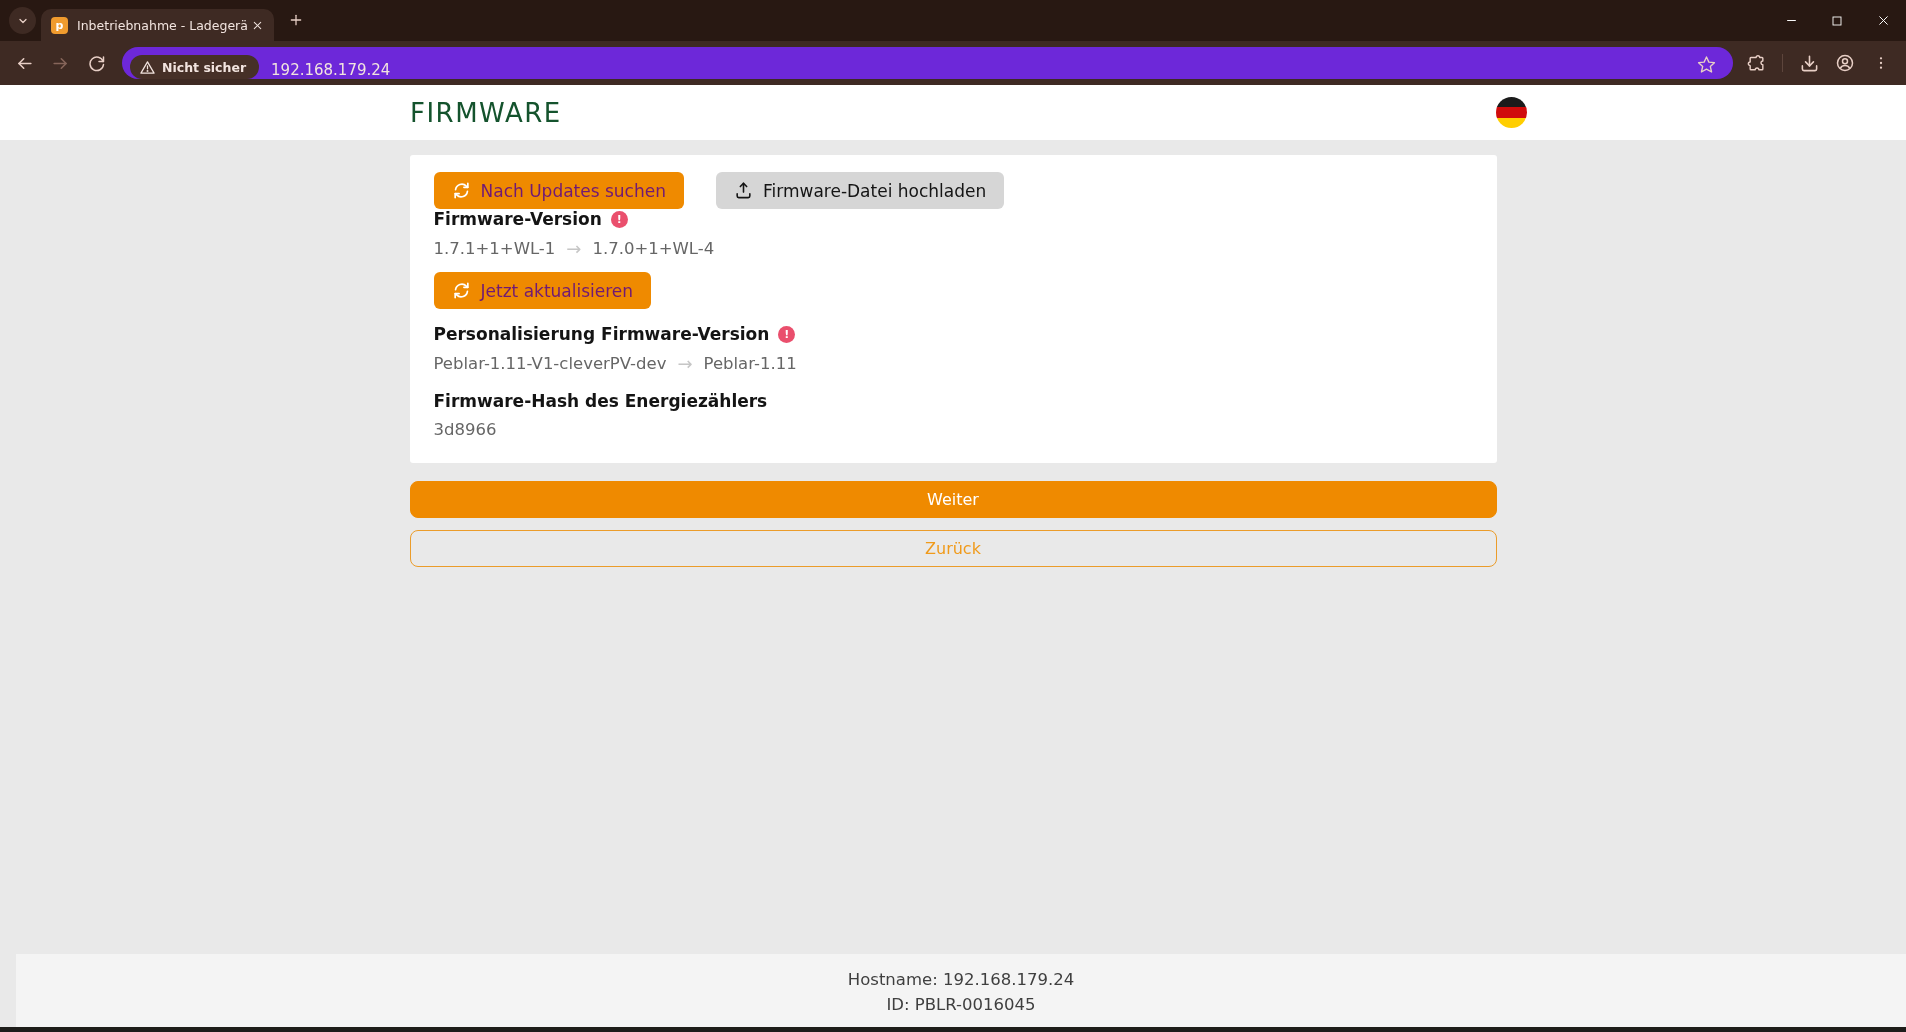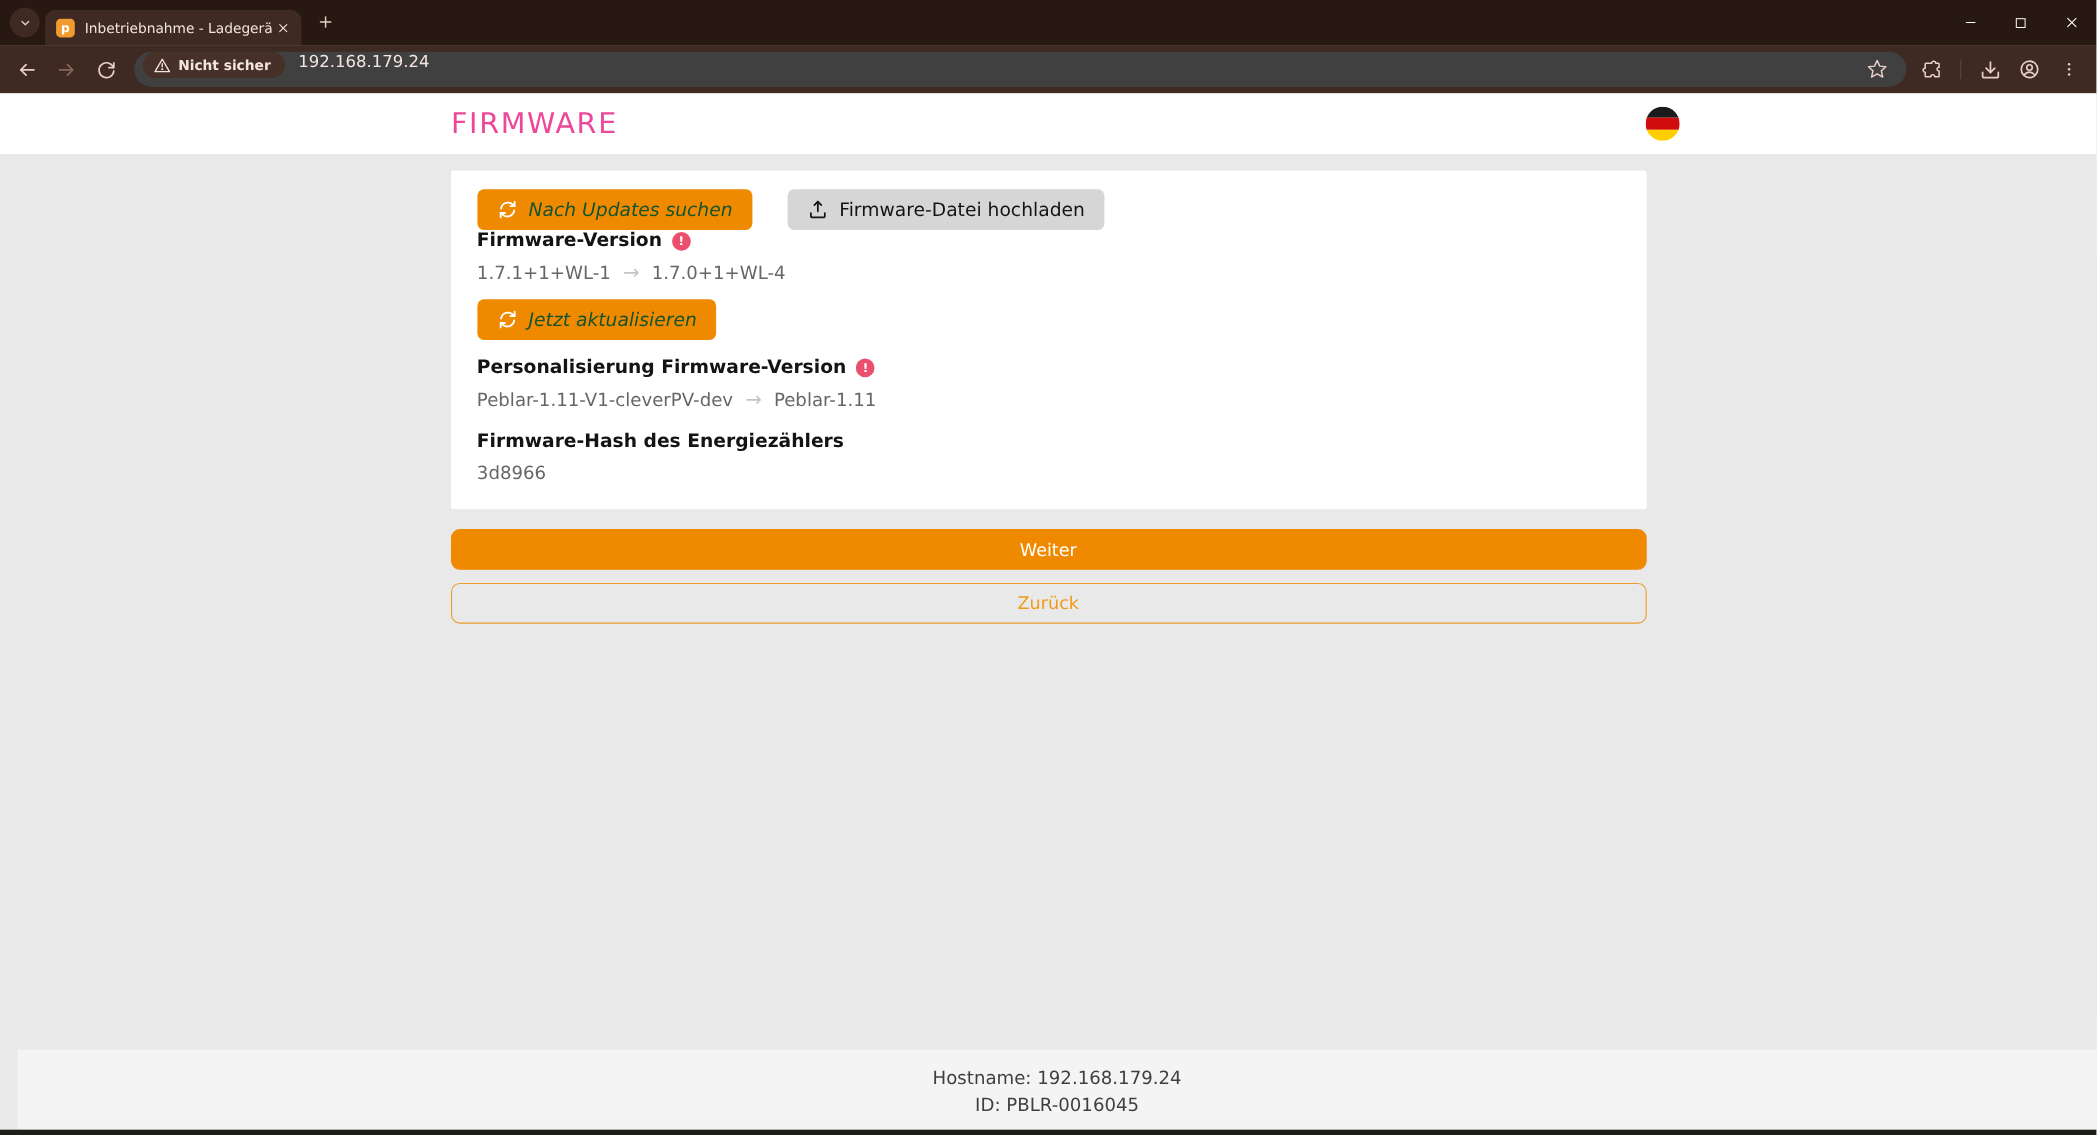--- a/index.html
+++ b/index.html
@@ -14,40 +14,40 @@
   .tab { width:233px; height:32px; background:#3e2a23; border-radius:10px 10px 0 0; margin-left:5px; display:flex; align-items:center; padding:0 8px 0 10px; color:#f2e4df; }
   .favicon { width:17px; height:17px; border-radius:4px; background:#f09b2e; color:#fff; font-size:11px; font-weight:bold; display:flex; align-items:center; justify-content:center; margin-right:9px; flex-shrink:0; }
   .tab-title { font-size:12.5px; white-space:nowrap; overflow:hidden; flex:1; }
   .tab-close { width:18px; height:18px; border-radius:50%; display:flex; align-items:center; justify-content:center; cursor:pointer; }
   .newtab-btn { width:26px; height:26px; margin:0 0 8px 9px; border-radius:50%; display:flex; align-items:center; justify-content:center; cursor:pointer; }
   .win-controls { position:absolute; top:0; right:0; height:41px; display:flex; }
   .win-btn { width:46px; height:41px; display:flex; align-items:center; justify-content:center; cursor:pointer; }
 
   .toolbar { height:44px; background:#3e2a23; display:flex; align-items:center; padding:0 10px 0 8px; flex-shrink:0; }
   .nav-btn { width:32px; height:32px; border-radius:50%; display:flex; align-items:center; justify-content:center; margin-right:4px; cursor:pointer; }
-  .omnibox { flex:1; height:32px; background:#404040; border-radius:16px; display:flex; align-items:flex-start; padding:0 12px 0 8px; margin:0 8px 0 6px; }
+  .omnibox { flex:1; height:32px; background:#6d28d9; border-radius:16px; display:flex; align-items:flex-end; padding:0 12px 0 8px; margin:0 8px 0 6px; }
   .security-chip { height:24px; background:#463027; border-radius:12px; display:flex; align-items:center; gap:7px; padding:0 13px 0 10px; margin-right:12px; cursor:pointer; }
   .security-chip span { color:#f2e4df; font-size:12.5px; font-weight:bold; }
   .url-text { color:#f2e4df; font-size:15px; flex:1; }
   .tb-icons { display:flex; align-items:center; gap:6px; }
   .tb-icon { width:30px; height:30px; display:flex; align-items:center; justify-content:center; cursor:pointer; }
   .tb-divider { width:1px; height:18px; background:#5d453c; margin:0 5px; }
 
   
   .page { flex:1; display:flex; flex-direction:column; background:#e9e9e9; position:relative; }
   .page-header { height:55px; background:#ffffff; display:flex; align-items:center; flex-shrink:0; position:relative; }
-  .page-title { margin-left:410px; font-size:26px; letter-spacing:1.5px; color:#ec4899; font-weight:500; }
+  .page-title { margin-left:410px; font-size:26px; letter-spacing:1.5px; color:#14532d; font-weight:500; }
   .flag { position:absolute; right:379px; top:12px; width:31px; height:31px; border-radius:50%; overflow:hidden; cursor:pointer; }
   .flag div { height:calc(100%/3); }
 
   .content { width:1087px; margin:0 auto; }
   .card { background:#ffffff; border-radius:3px; margin-top:15px; padding:17px 24px 24px 24px; }
   .btn-row { display:flex; gap:32px; }
   .btn { border:none; border-radius:6px; height:37px; font-size:17px; display:inline-flex; align-items:center; gap:10px; padding:0 18px; cursor:pointer; font-family:inherit; }
-  .btn-orange { background:#ef8a00; color:#14532d;font-style:italic; }
+  .btn-orange { background:#ef8a00; color:#701a75; }
   .btn-gray { background:#d6d6d6; color:#141414; }
   .section-label { display:flex; align-items:center; gap:9px; margin-top:0; font-size:17px; font-weight:bold; color:#141414; }
   .alert-badge { width:17px; height:17px; border-radius:50%; background:#ea4f6d; color:#ffffff; font-size:11px; font-weight:bold; display:flex; align-items:center; justify-content:center; }
   .version-row { display:flex; align-items:center; gap:11px; margin-top:9px; font-size:16.5px; color:#666666; }
   .version-arrow { color:#c6c6c6; font-size:18px; }
   .update-btn-row { margin-top:13px; }
   .hash-value { margin-top:9px; font-size:16.5px; color:#666666; }
 
   .big-btn { width:100%; height:37px; border-radius:8px; font-size:16px; display:flex; align-items:center; justify-content:center; cursor:pointer; font-family:inherit; }
   .big-btn.primary { margin-top:18px; background:#ef8a00; border:1px solid #ef8a00; color:#ffffff; }

